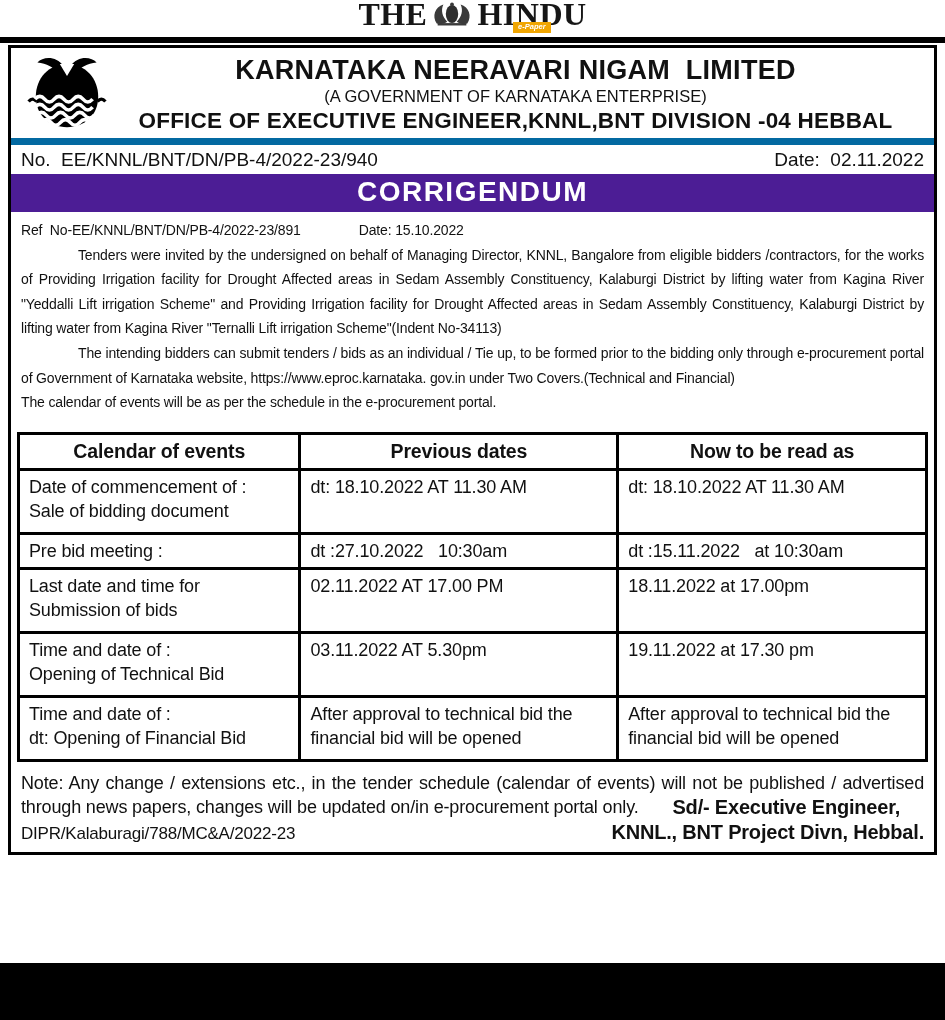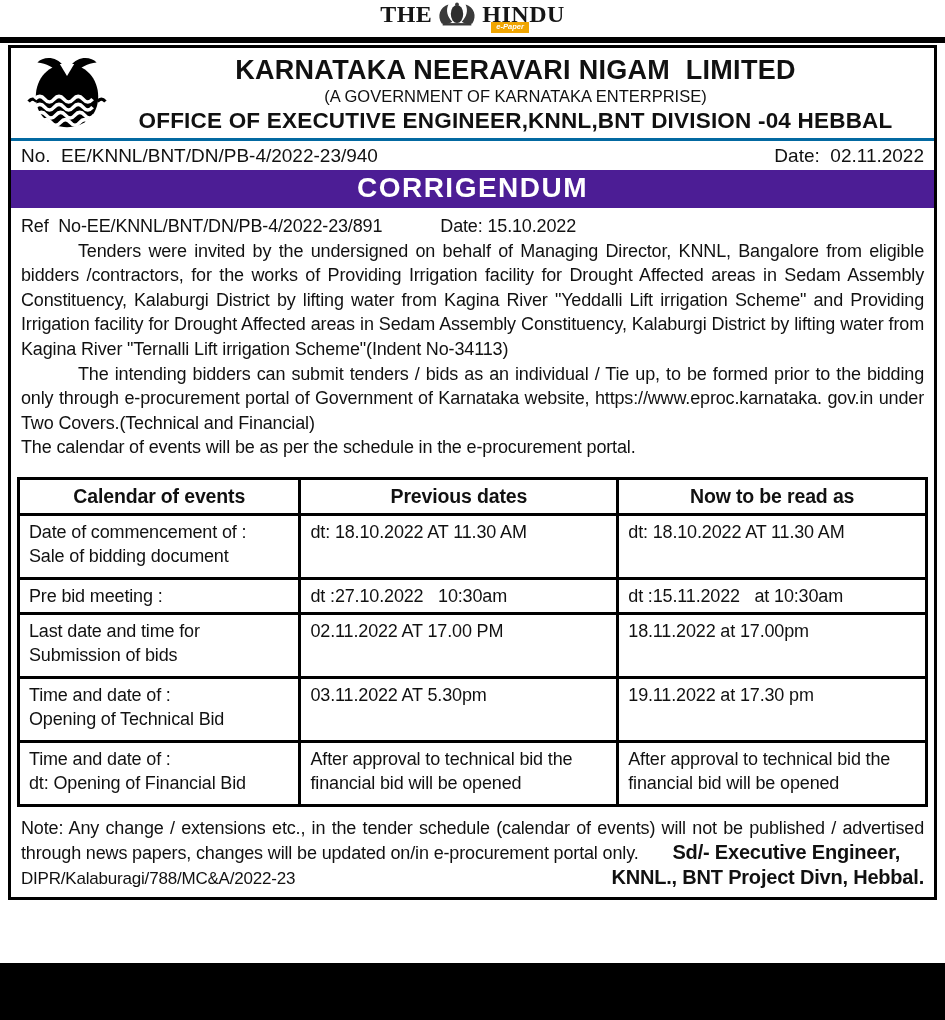--- a/index.html
+++ b/index.html
@@ -10,50 +10,50 @@
     position: relative;
     overflow: hidden;
     font-family: "Liberation Sans", "DejaVu Sans", sans-serif;
     color: #111;
   }
   
   .masthead { height: 34px; display: flex; justify-content: center; align-items: flex-start; padding-top: 1px; }
   .masthead-inner { position: relative; display: inline-flex; align-items: center; }
   .mh-word {
     font-family: "Liberation Serif", "DejaVu Serif", serif;
-    font-weight: bold; font-size: 24px; line-height: 26px; color: #161616; letter-spacing: 0.5px;
+    font-weight: bold; font-size: 32px; line-height: 26px; color: #161616; letter-spacing: 0.5px;
   }
   .mh-emblem { margin: 0 3px; display: inline-flex; }
   .mh-badge {
     position: absolute; right: 36px; bottom: -6px;
     background: #f0a500; color: #ffffff;
     font-size: 7.5px; font-weight: bold; font-style: italic;
     padding: 1px 5px 2px; line-height: 8px;
   }
   .top-rule { height: 6px; background: #000; width: 100%; margin-top: 3px; }
 
   
   .notice { margin: 2px 8px 0; border: 3px solid #000; background: #fff; }
 
-  .header-row { display: flex; align-items: center; padding: 5px 10px 3px; border-bottom: 3px solid #0369a1; }
+  .header-row { display: flex; align-items: center; padding: 5px 10px 3px; border-bottom: 7px solid #0369a1; }
   .knnl-logo { flex: none; margin-left: 6px; }
   .header-text { flex: 1; text-align: center; }
   .org-name  { font-size: 27px; font-weight: bold; letter-spacing: 0.3px; line-height: 29px; }
   .org-sub   { font-size: 16.5px; font-weight: 500; line-height: 19px; margin-top: 2px; }
   .office    { font-size: 22.5px; font-weight: bold; line-height: 25px; margin-top: 2px; letter-spacing: 0.2px; }
 
   .ref-bar { display: flex; justify-content: space-between; padding: 4px 10px 3px; font-size: 19px; line-height: 22px; }
 
   .title-band {
     background: #4c1d95; color: #fff; text-align: center;
     font-size: 28px; font-weight: bold; letter-spacing: 1.5px;
     padding: 3px 0 5px; line-height: 30px;
   }
 
-  .body-text { padding: 6px 10px 6px; font-size: 18px; line-height: 24.6px; letter-spacing: -0.15px; }
+  .body-text { padding: 6px 10px 6px; font-size: 14px; line-height: 24.6px; letter-spacing: -0.15px; }
   .body-text p { text-align: justify; }
   .ref-line { display: flex; gap: 58px; }
   .indent { text-indent: 57px; }
 
   table.events { width: calc(100% - 12px); margin: 11px 6px 4px; border-collapse: collapse; font-size: 18px; letter-spacing: -0.15px; }
   table.events th, table.events td { border: 3px solid #000; }
   table.events th { font-size: 19.5px; font-weight: bold; text-align: center; padding: 5px 6px; }
   table.events td { vertical-align: top; padding: 4px 9px 9px; white-space: pre-line; line-height: 24px; }
   table.events col.c1 { width: 31%; }
   table.events col.c2 { width: 35%; }

